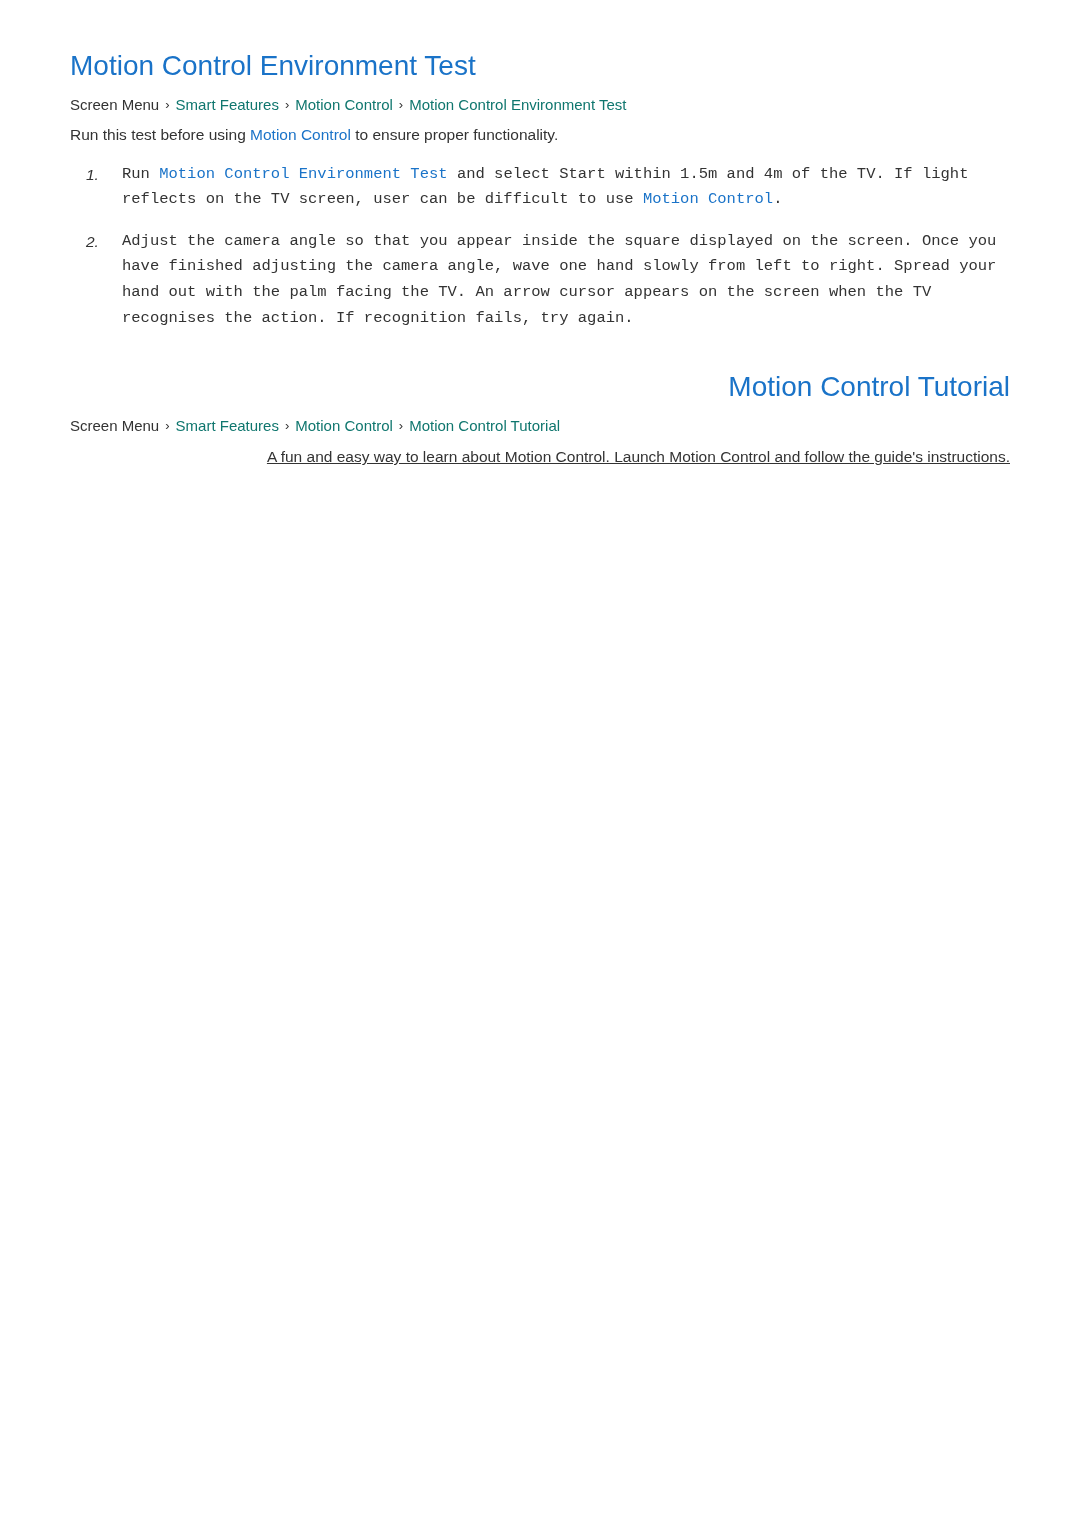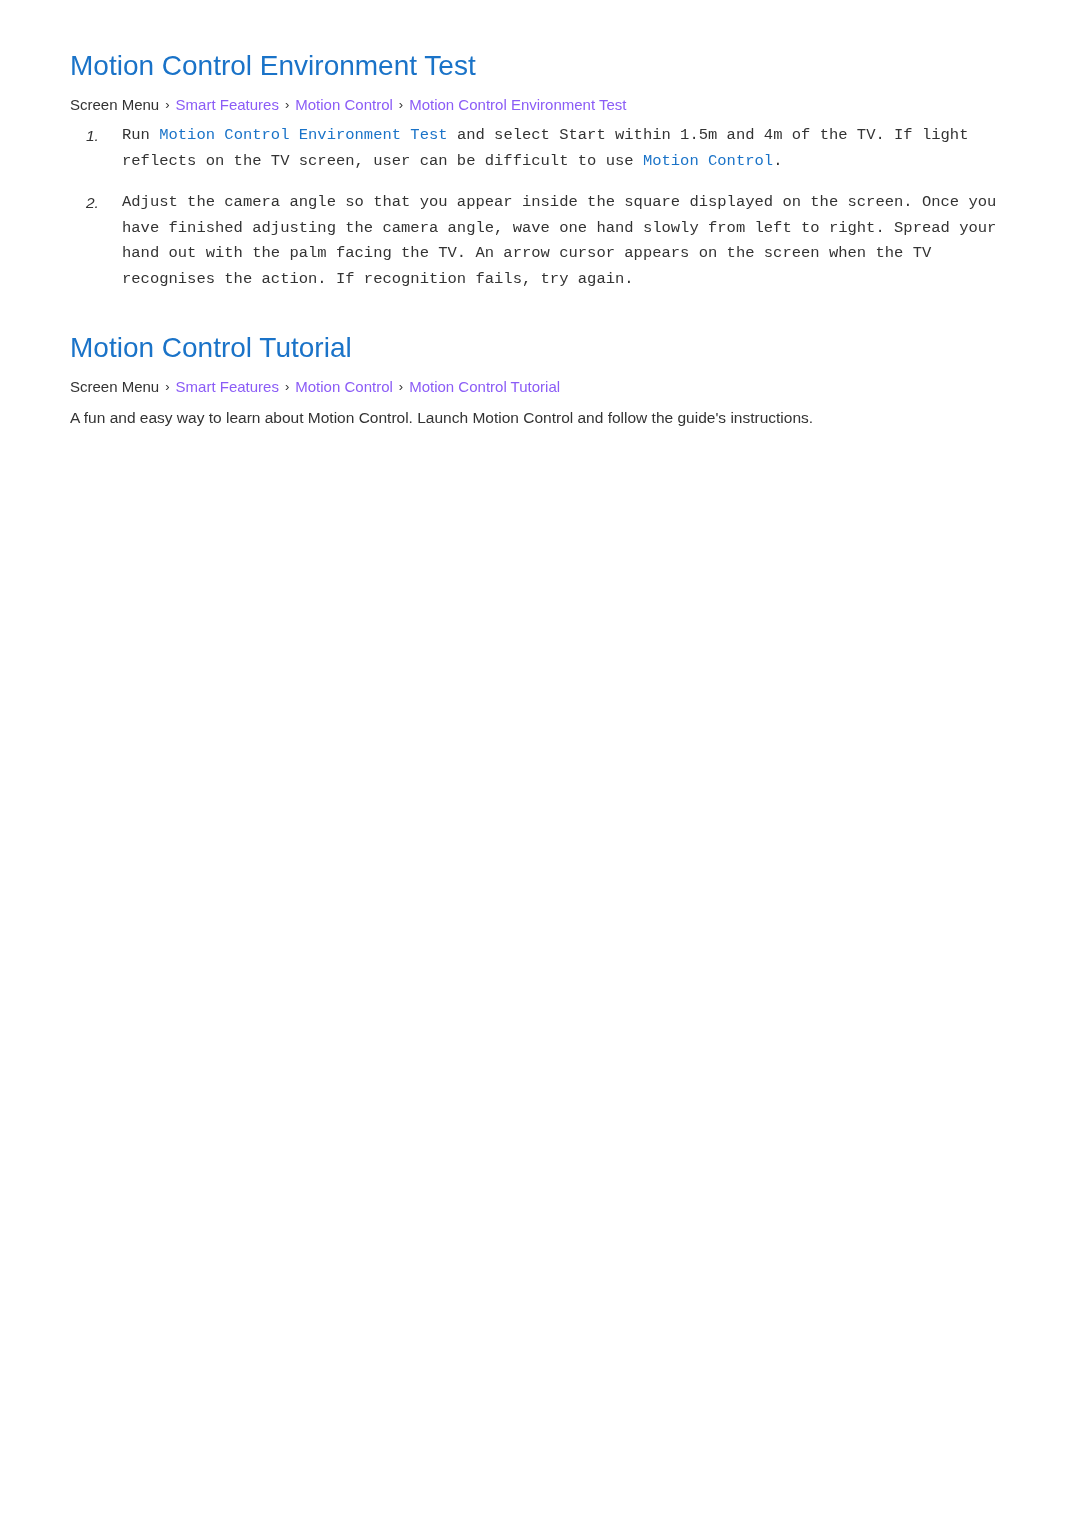--- a/index.html
+++ b/index.html
@@ -33,21 +33,21 @@
       display: flex;
       align-items: center;
       gap: 6px;
       font-size: 15px;
       font-weight: normal;
       color: #333333;
       margin-bottom: 10px;
     }
 
     .breadcrumb-link {
-      color: #8b5cf6;
+      color: #0f766e;
       text-decoration: none;
     }
 
     .breadcrumb-separator {
       color: #333333;
       font-size: 13px;
     }
 
     .intro-text {
       font-size: 15.5px;
@@ -82,45 +82,50 @@
       padding-top: 0px;
     }
 
     .list-content {
       flex: 1;
       font-family: Liberation Mono, monospace;
     }
 
     .tutorial-section {
       margin-top: 14px;
+      text-align: right;
     }
 
     .tutorial-intro {
       font-size: 15.5px;
       color: #333333;
       line-height: 1.65;
       margin-top: 10px;
+      text-decoration: underline;
     }
   </style>
 </head>
 <body>
 
 <div class="section">
   <h1 class="section-title">Motion Control Environment Test</h1>
 
   <div class="breadcrumb">
     <span>Screen Menu</span>
     <span class="breadcrumb-separator">›</span>
     <a class="breadcrumb-link">Smart Features</a>
     <span class="breadcrumb-separator">›</span>
     <a class="breadcrumb-link">Motion Control</a>
     <span class="breadcrumb-separator">›</span>
     <a class="breadcrumb-link">Motion Control Environment Test</a>
   </div>
 
+  <p class="intro-text">
+    <span>Run this test before using </span><a class="link">Motion Control</a><span> to ensure proper functionality.</span>
+  </p>
 
   <ol class="ordered-list">
     <li>
       <span class="list-number">1.</span>
       <span class="list-content">
         <span>Run </span><a class="link">Motion Control Environment Test</a><span> and select Start within 1.5m and 4m of the TV. If light reflects on the TV screen, user can be difficult to use </span><a class="link">Motion Control</a><span>.</span>
       </span>
     </li>
     <li>
       <span class="list-number">2.</span>

